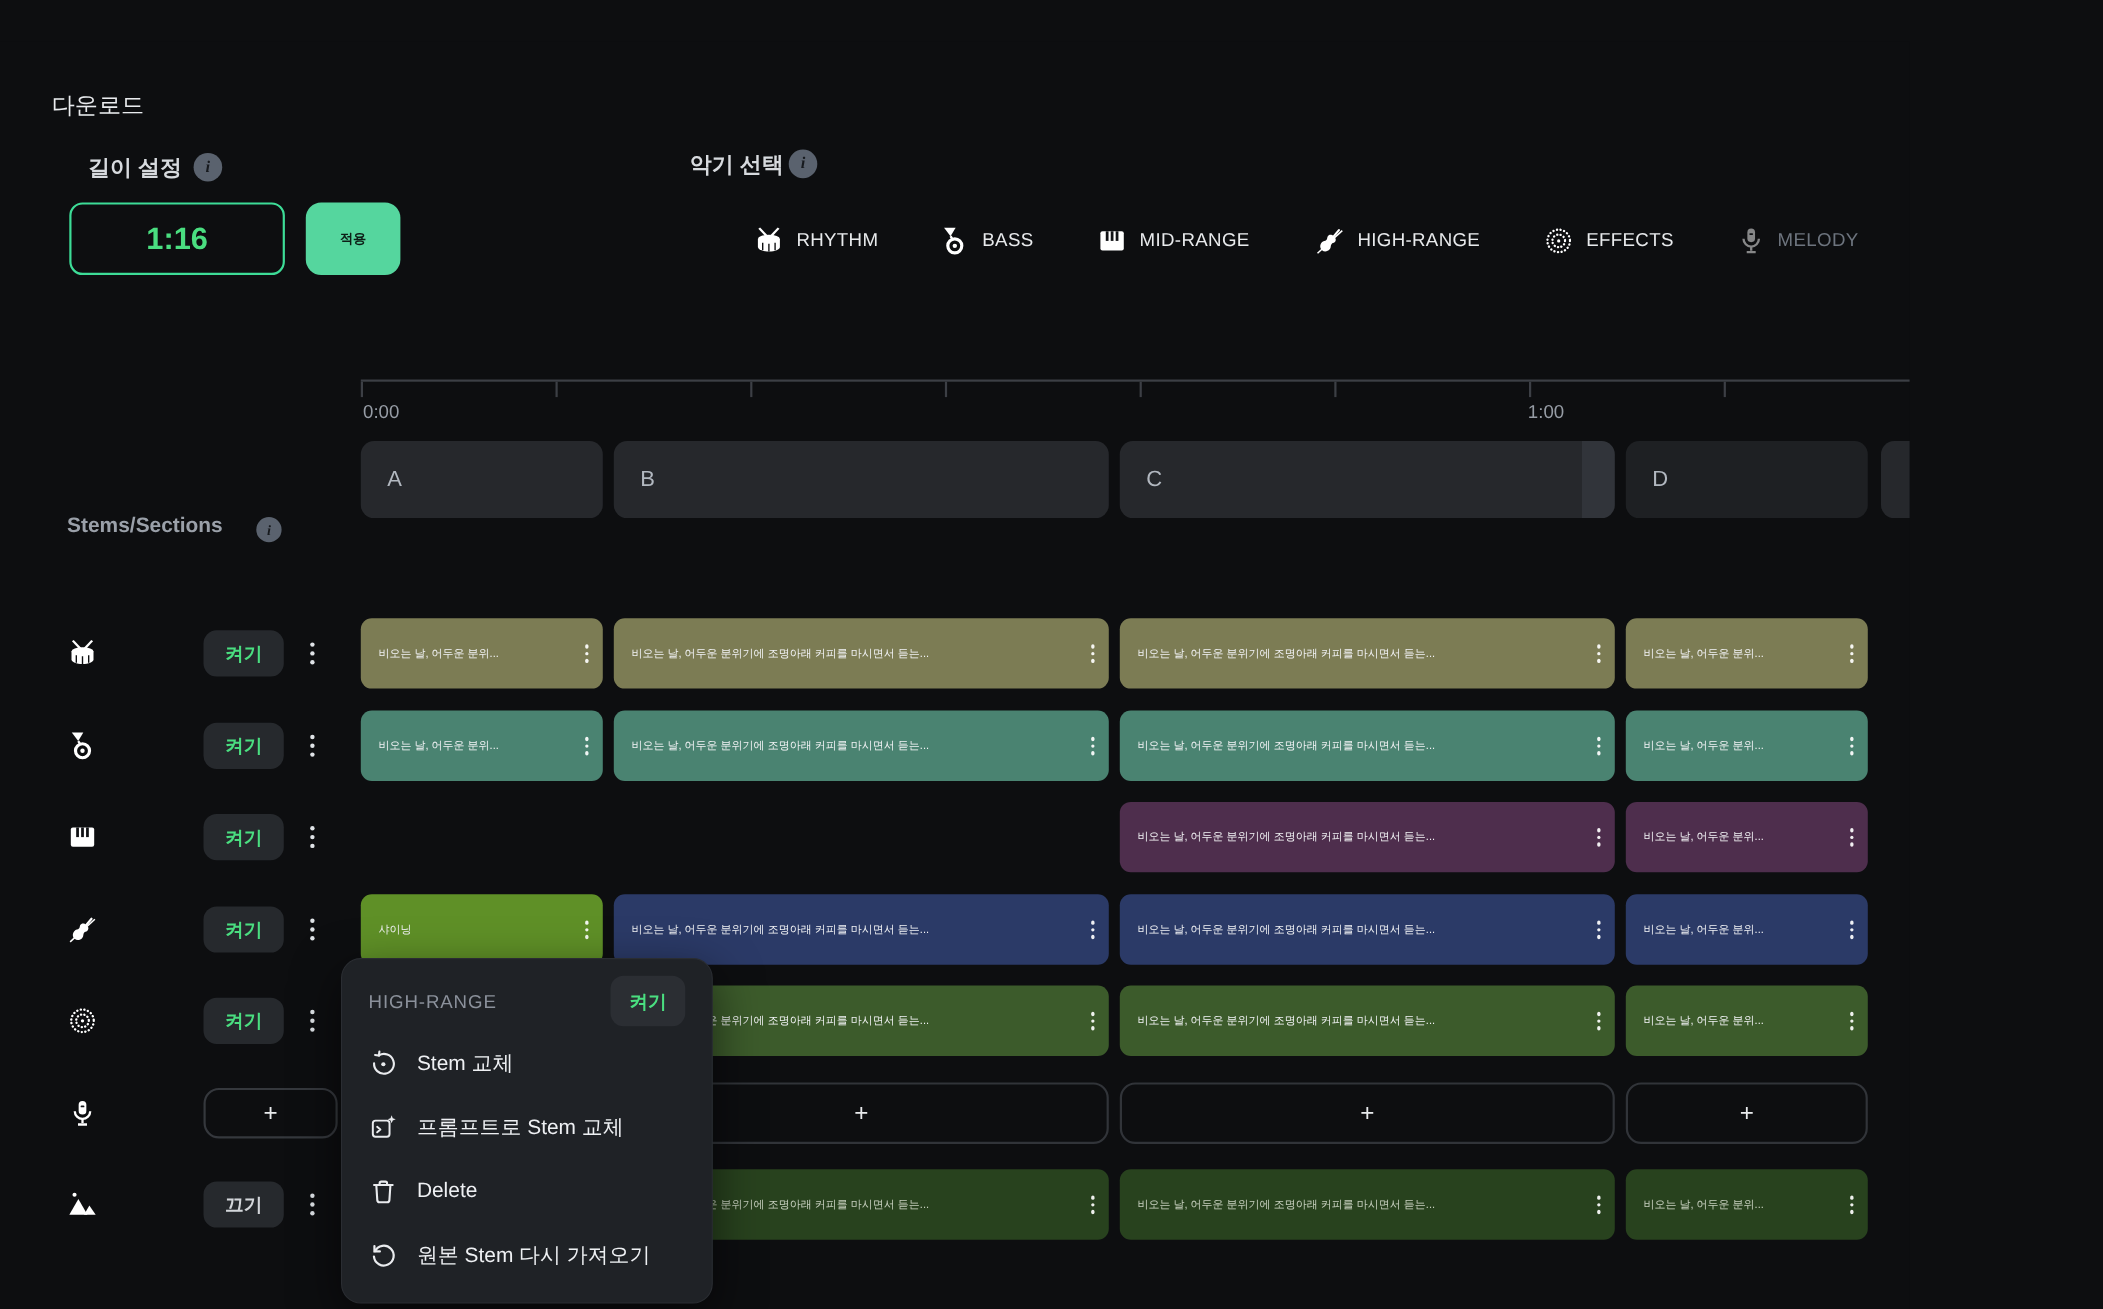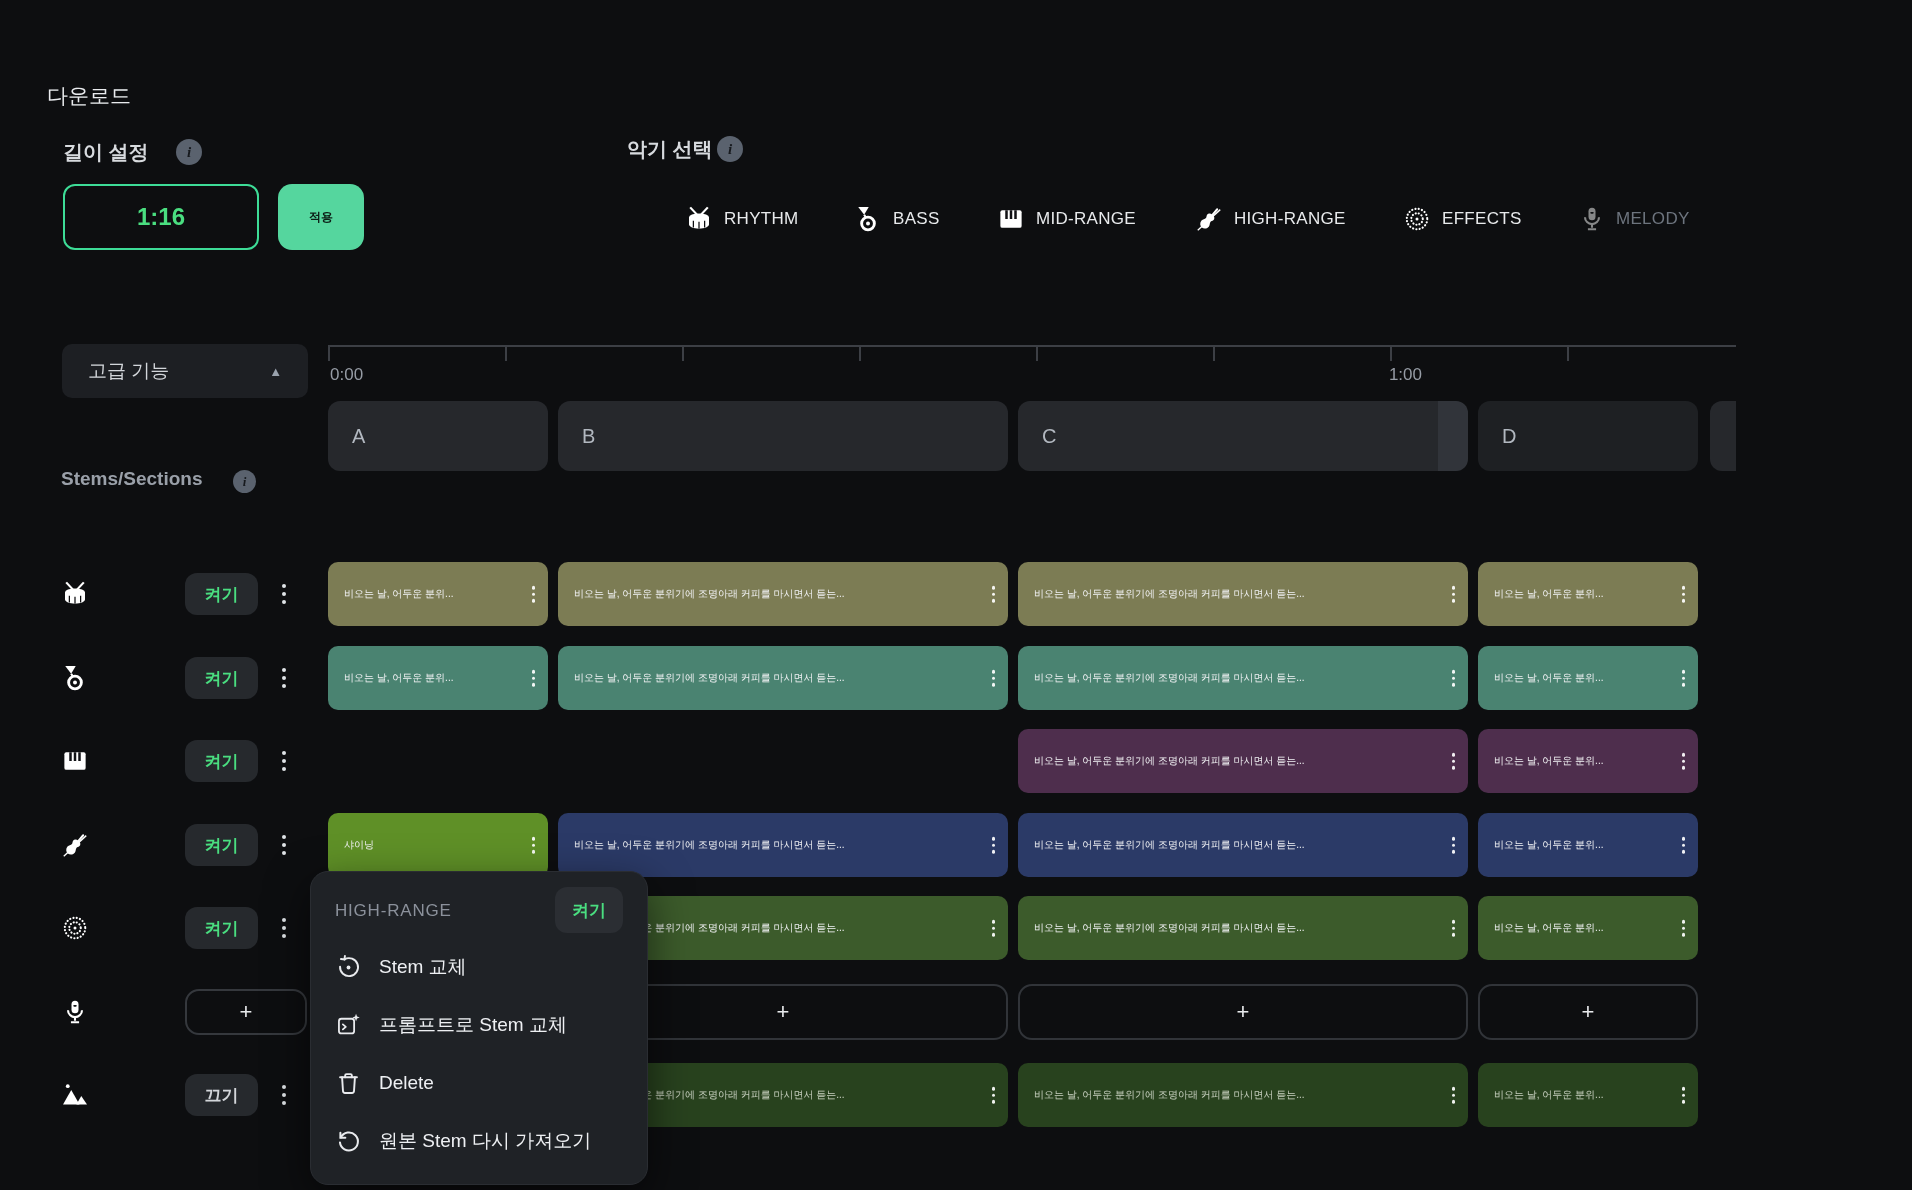--- a/index.html
+++ b/index.html
@@ -1,30 +1,30 @@
 <!DOCTYPE html>
 <html style="--accent: #4ade80; --apply-bg: #55d69e; --input-border: #3ddc97;"><head>
 <meta charset="utf-8">
 <style>
   html,body{margin:0;padding:0;background:#0d0e10;}
   .page{position:relative;width:1736px;height:1190px;background:#0d0e10;overflow:hidden;
         font-family:"Liberation Sans","DejaVu Sans",sans-serif;color:#e8eaec;margin-top:38px;}
   .abs{position:absolute;}
   .page-title{left:47px;top:44px;font-size:21px;font-weight:500;color:#e9ebee;}
   .sec-label{font-size:20px;font-weight:600;color:#d7dade;}
-  .len-label{left:63px;top:101px;}
+  .len-label{left:80px;top:101px;}
   .inst-label{left:627px;top:98px;}
   .info-icon{display:flex;align-items:center;justify-content:center;border-radius:50%;
              background:#5a626e;color:#171a1e;font-weight:700;font-size:15px;font-style:italic;
              font-family:"Liberation Serif",serif;}
   .len-info{left:176px;top:101px;width:26px;height:26px;}
   .inst-info{left:717px;top:98px;width:26px;height:26px;}
   .stems-info{left:233px;top:432px;width:23px;height:23px;font-size:13px;}
   .time-input{left:63px;top:146px;width:196px;height:66px;border:2px solid var(--input-border);
-              border-radius:12px;background:transparent;color:var(--accent);font-size:24px;
+              border-radius:12px;background:transparent;color:var(--accent);font-size:28px;
               font-weight:700;display:flex;align-items:center;justify-content:center;box-sizing:border-box;}
   .apply-btn{left:278px;top:146px;width:86px;height:66px;border:none;border-radius:14px;
              background:var(--apply-bg);color:#0d1f17;font-size:12px;font-weight:700;cursor:pointer;
              font-family:inherit;}
   
   .tab{position:absolute;top:163px;height:36px;display:flex;align-items:center;gap:10px;
        font-size:17px;letter-spacing:.3px;color:#e8eaec;cursor:pointer;}
   .tab.disabled{color:#6d747e;}
   .tab.disabled svg{opacity:.5;}
   .tab .ticon{display:flex;align-items:center;}
@@ -168,24 +168,20 @@
           <svg viewBox="0 0 24 24" width="30" height="30" fill="#fff">
             <circle cx="6.2" cy="4.9" r="1.5"></circle>
             <path d="M2.4 19.5L9 8l6.6 11.5z"></path>
             <path d="M13.1 19.5l3.9-6.8 4.6 6.8z"></path>
           </svg>
         </span>
         <span class="tab-label">AMBIENCE</span>
       </div>
     </div>
 
-  <button class="abs advanced-btn">
-    <span>고급 기능</span>
-    <span class="tri">▲</span>
-  </button>
 
   <div class="abs ruler" id="ruler">
       <div class="tick" style="left: 0px;"></div>
       <div class="tick" style="left: 177px;"></div>
       <div class="tick" style="left: 354px;"></div>
       <div class="tick" style="left: 531px;"></div>
       <div class="tick" style="left: 708px;"></div>
       <div class="tick" style="left: 885px;"></div>
       <div class="tick" style="left: 1062px;"></div>
       <div class="tick" style="left: 1239px;"></div>

